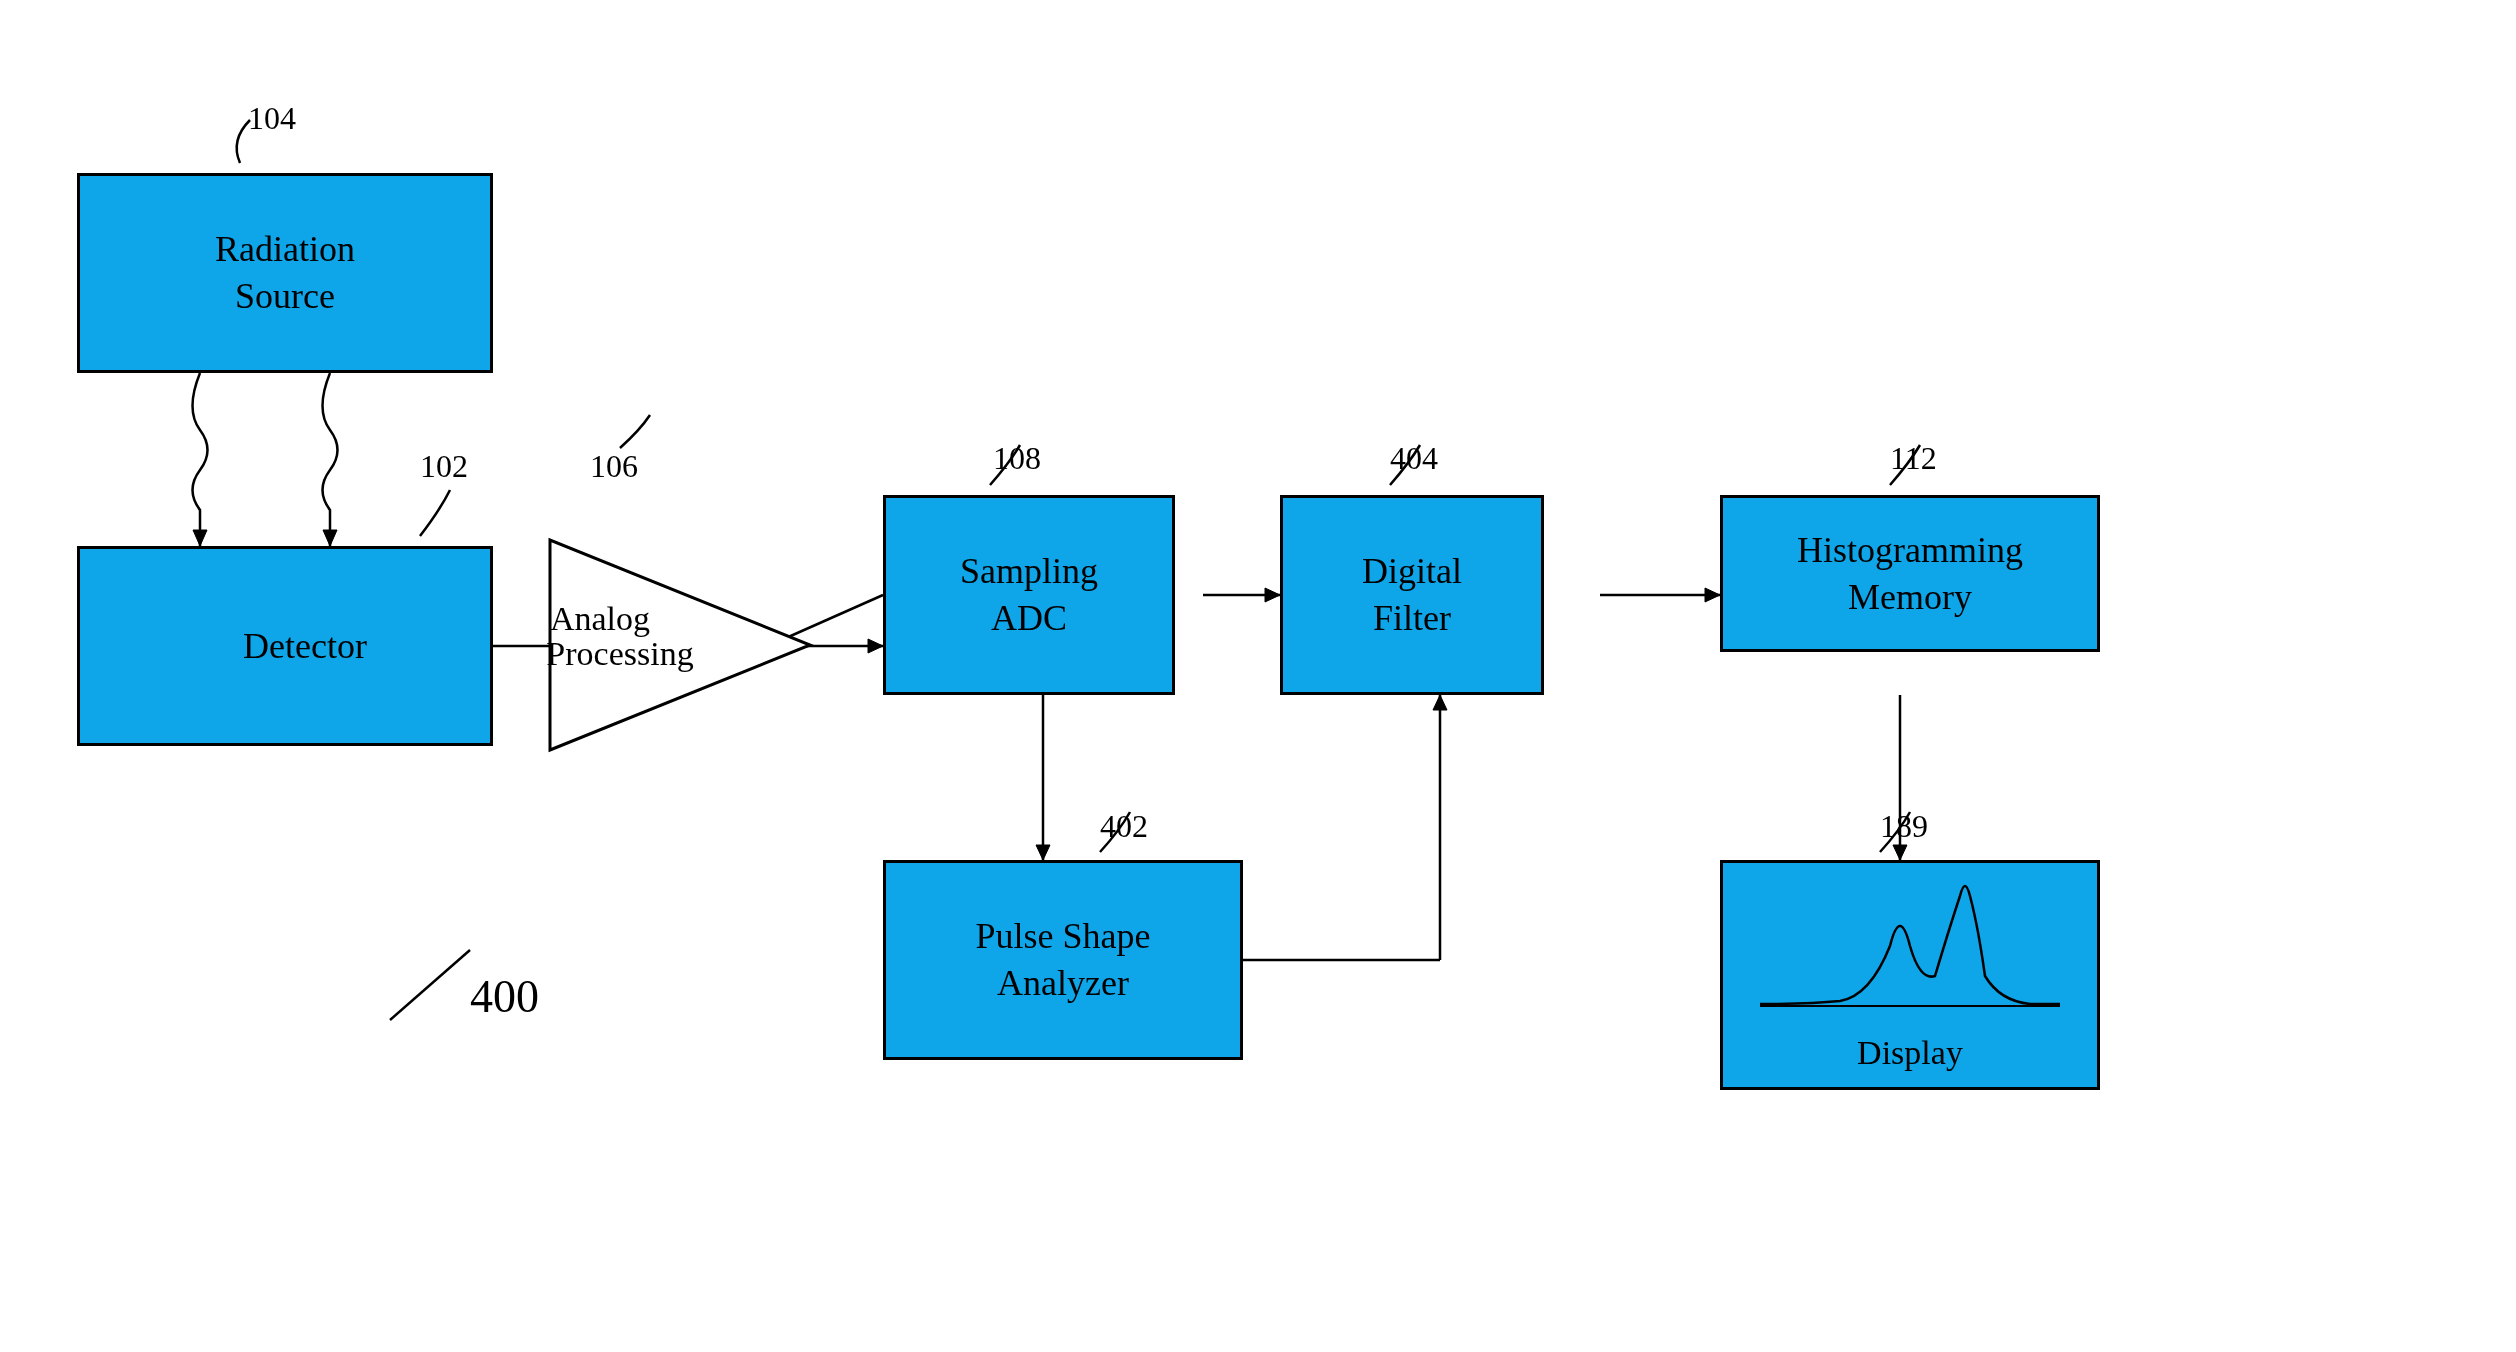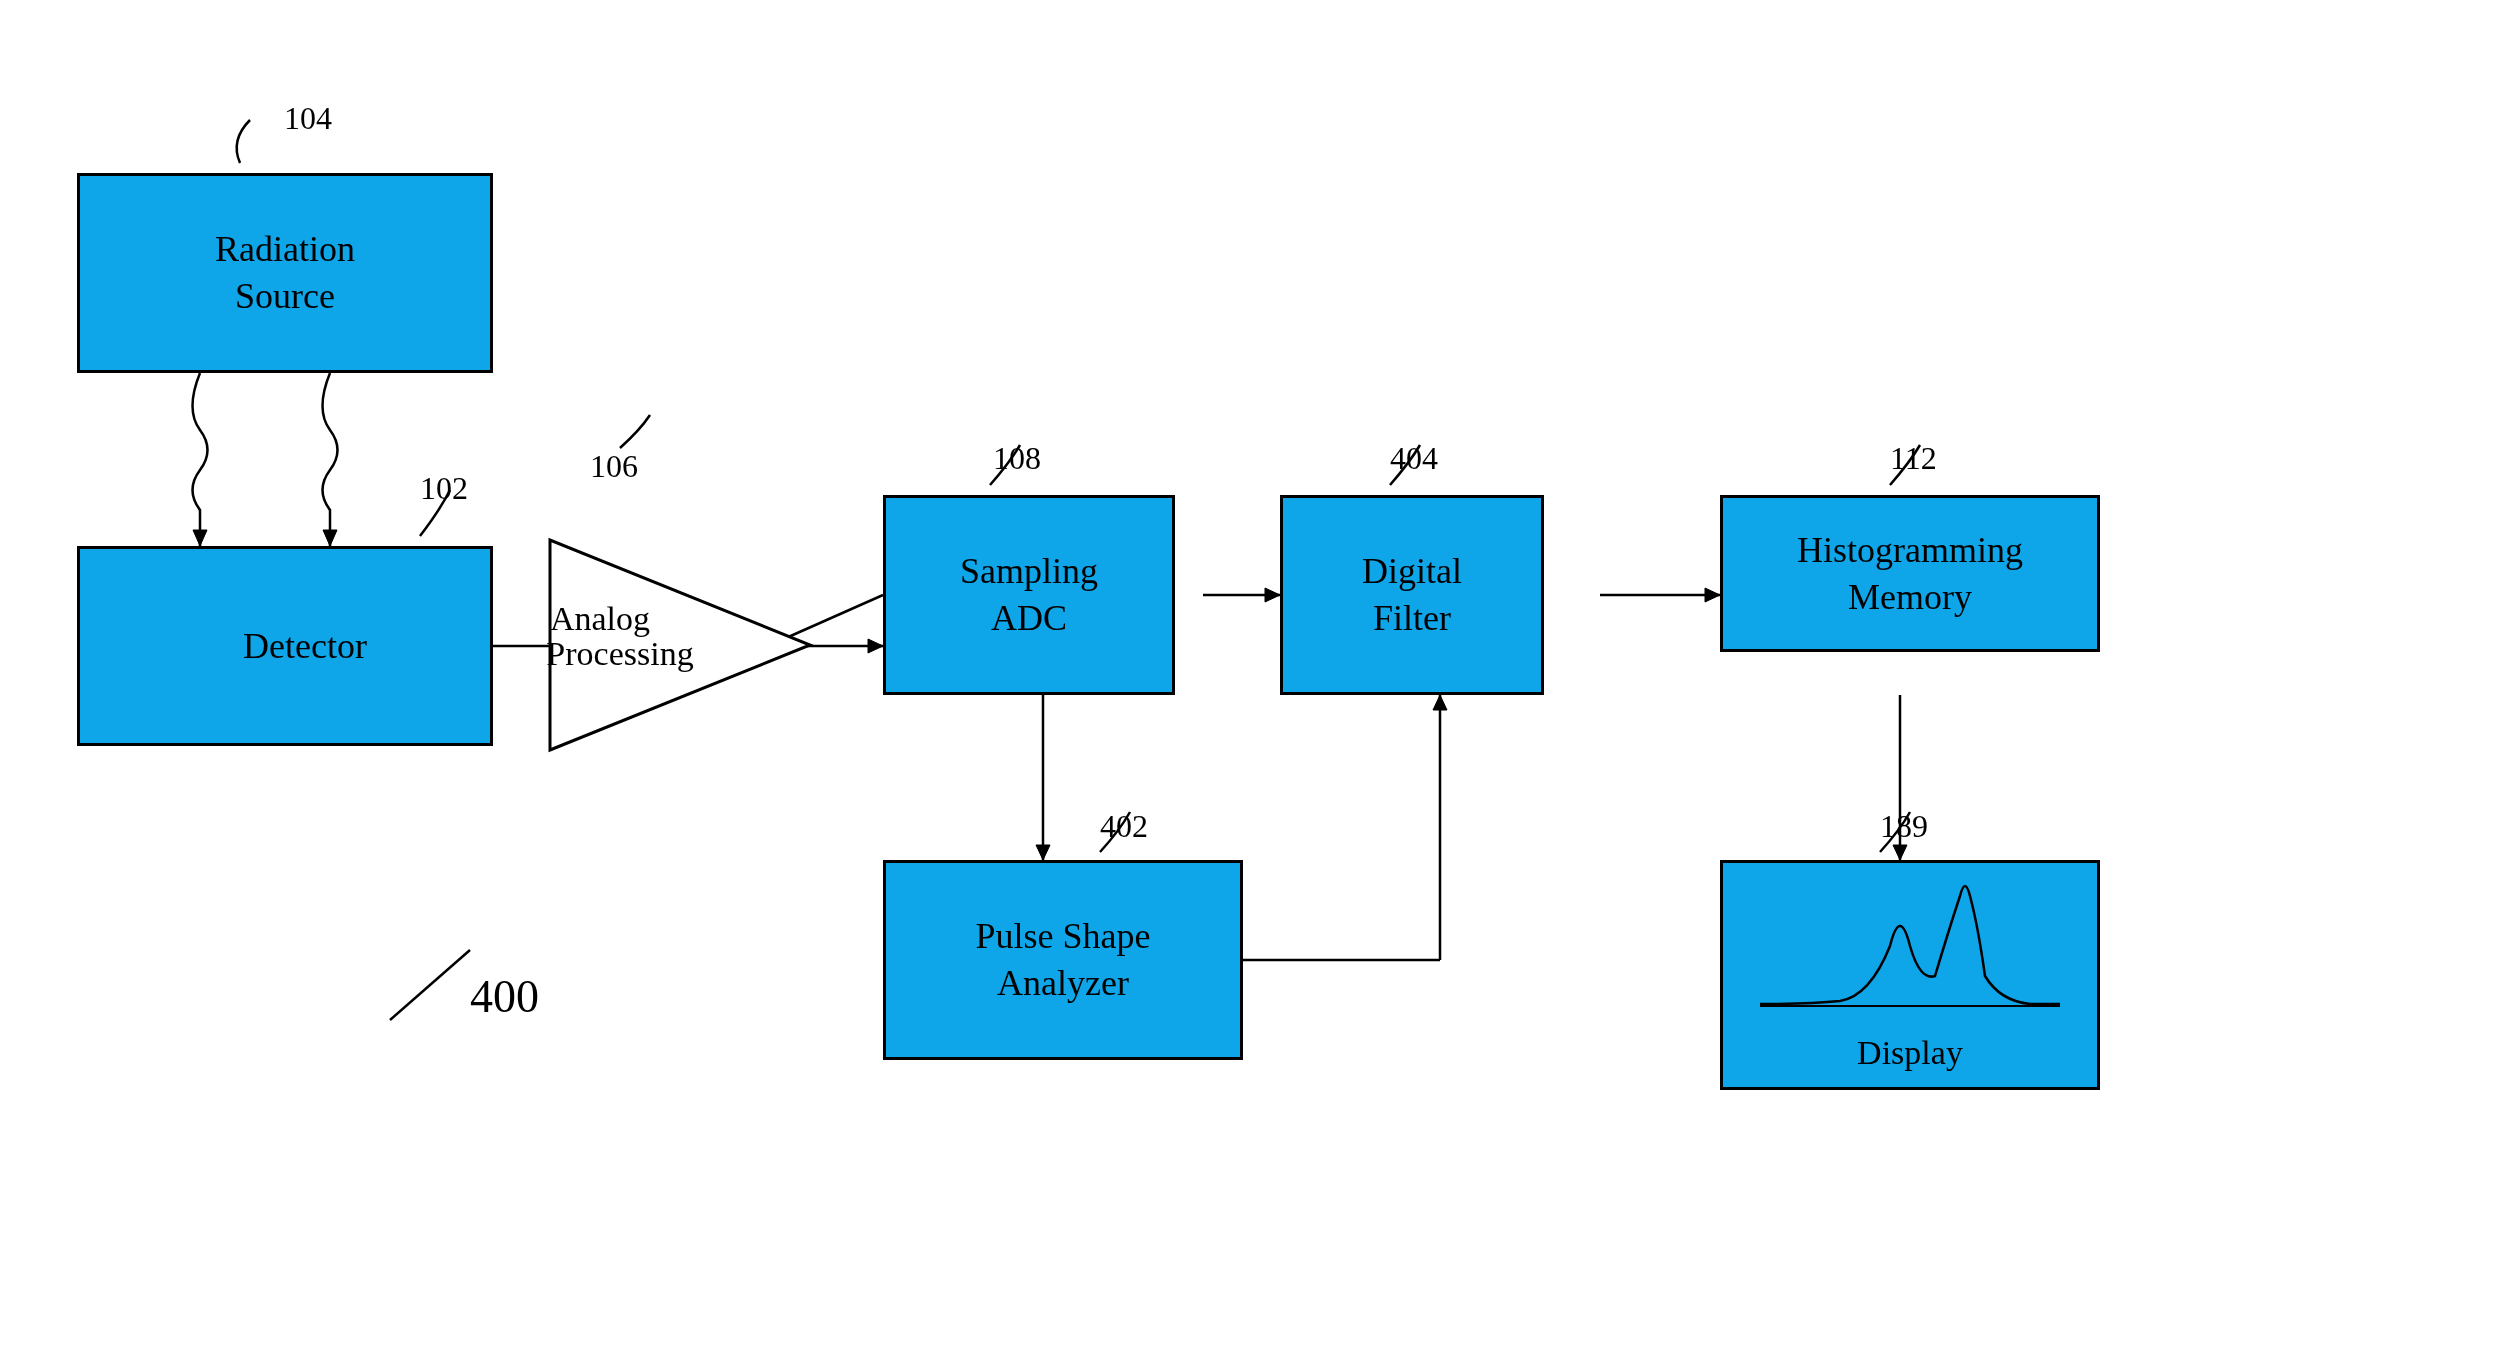--- a/index.html
+++ b/index.html
@@ -112,28 +112,28 @@
 
     <path d="M 1100 852 Q 1120 830 1130 812" stroke-width="2"></path>
 
     <path d="M 1880 852 Q 1900 830 1910 812" stroke-width="2"></path>
 
   </svg>
 
   <div class="block" style="left:77px; top:173px; width:416px; height:200px;">
     <span>Radiation<br>Source</span>
   </div>
-  <div class="label-tag" style="left:248px; top:100px;margin-left:36px;">
+  <div class="label-tag" style="left:248px; top:100px;">
     <span>104</span>
   </div>
 
   <div class="block" style="left:77px; top:546px; width:416px; height:200px;padding-left:40px;">
     <span>Detector</span>
   </div>
-  <div class="label-tag" style="left:420px; top:470px;">
+  <div class="label-tag" style="left:420px; top:448px;">
     <span>102</span>
   </div>
 
   <svg style="position:absolute; left:540px; top:530px; width:280px; height:230px;">
     <polygon points="10,220 270,115 10,10" stroke="#000" stroke-width="3" fill="white"></polygon>
     <text x="60" y="100" font-family="Times New Roman, serif" font-size="34" text-anchor="middle">Analog</text>
     <text x="80" y="135" font-family="Times New Roman, serif" font-size="34" text-anchor="middle">Processing</text>
   </svg>
   <div class="label-tag" style="left:590px; top:448px;">
     <span>106</span>

